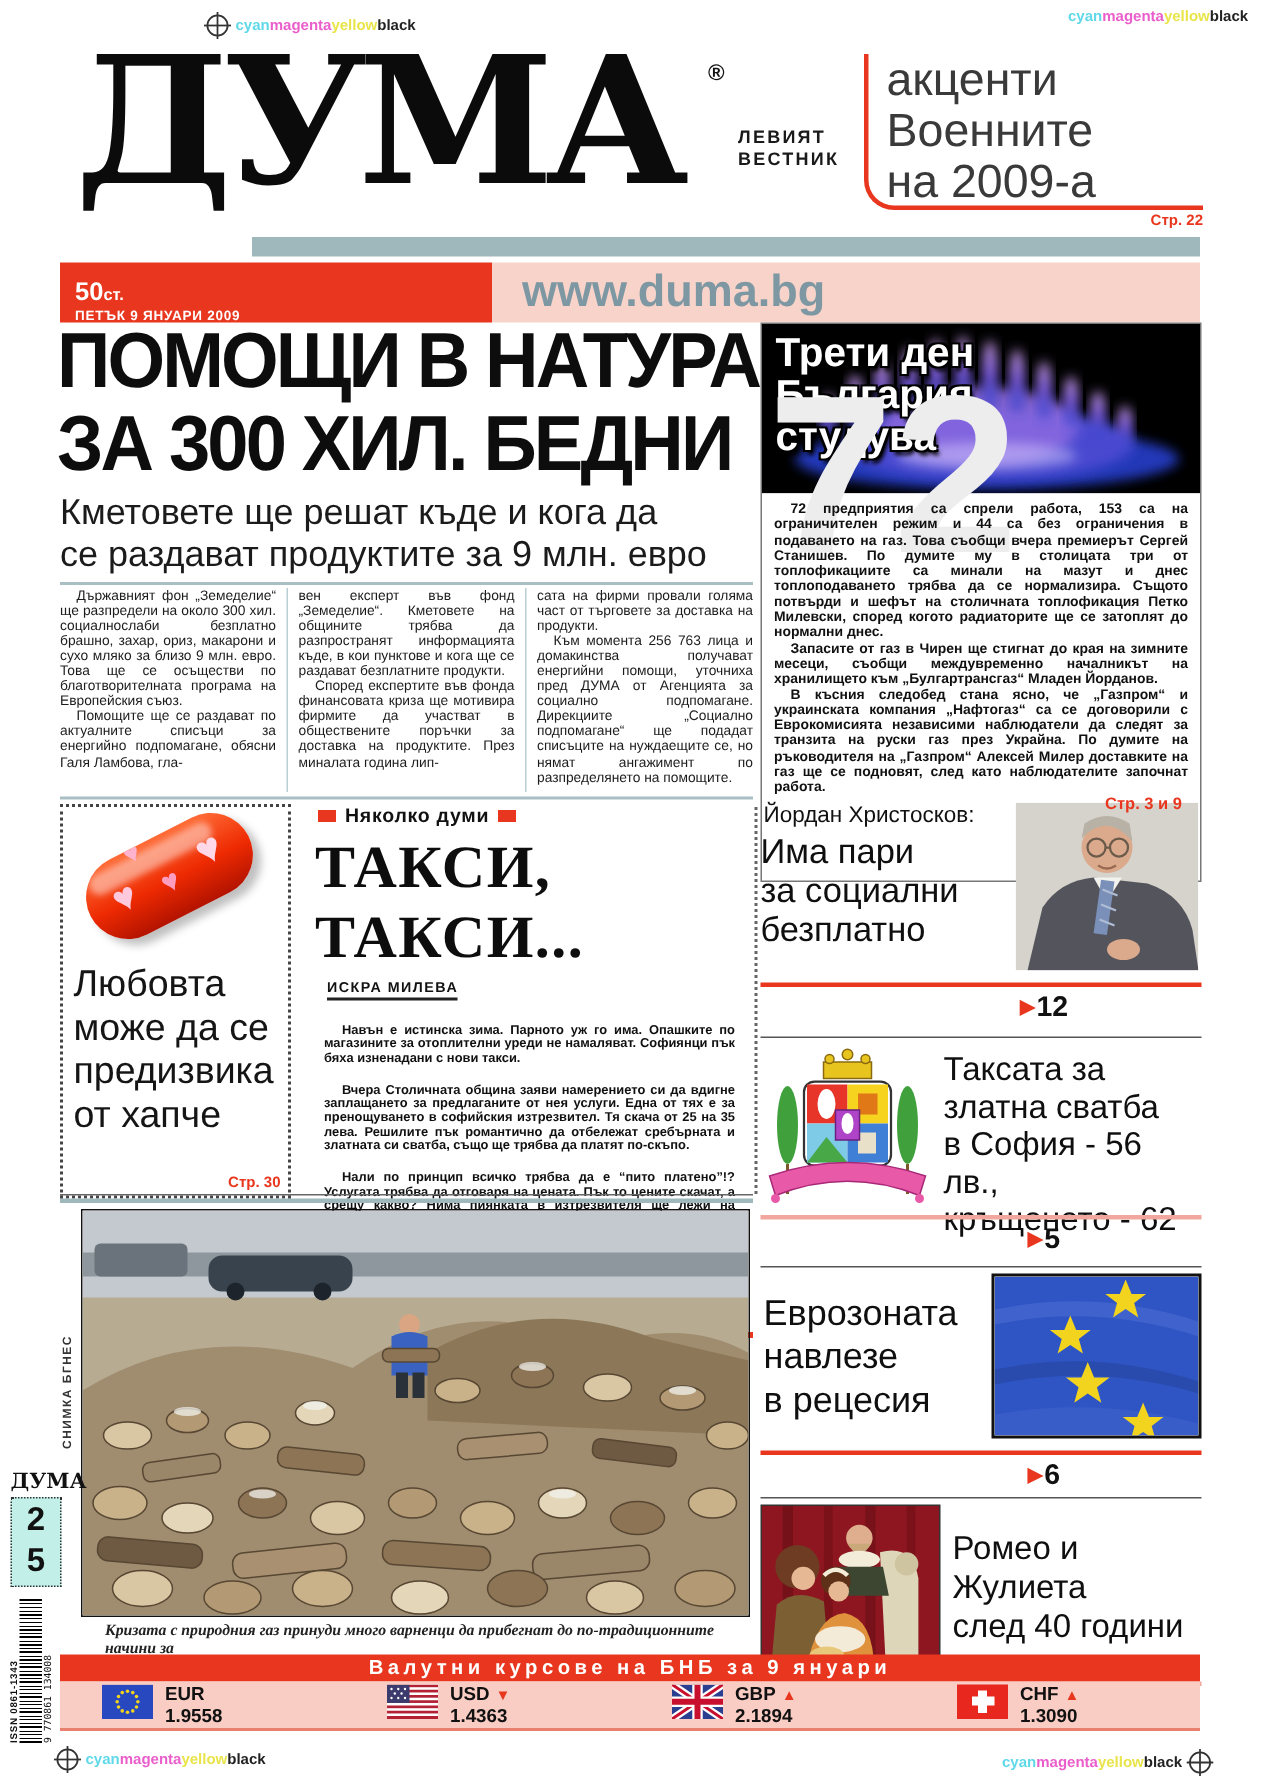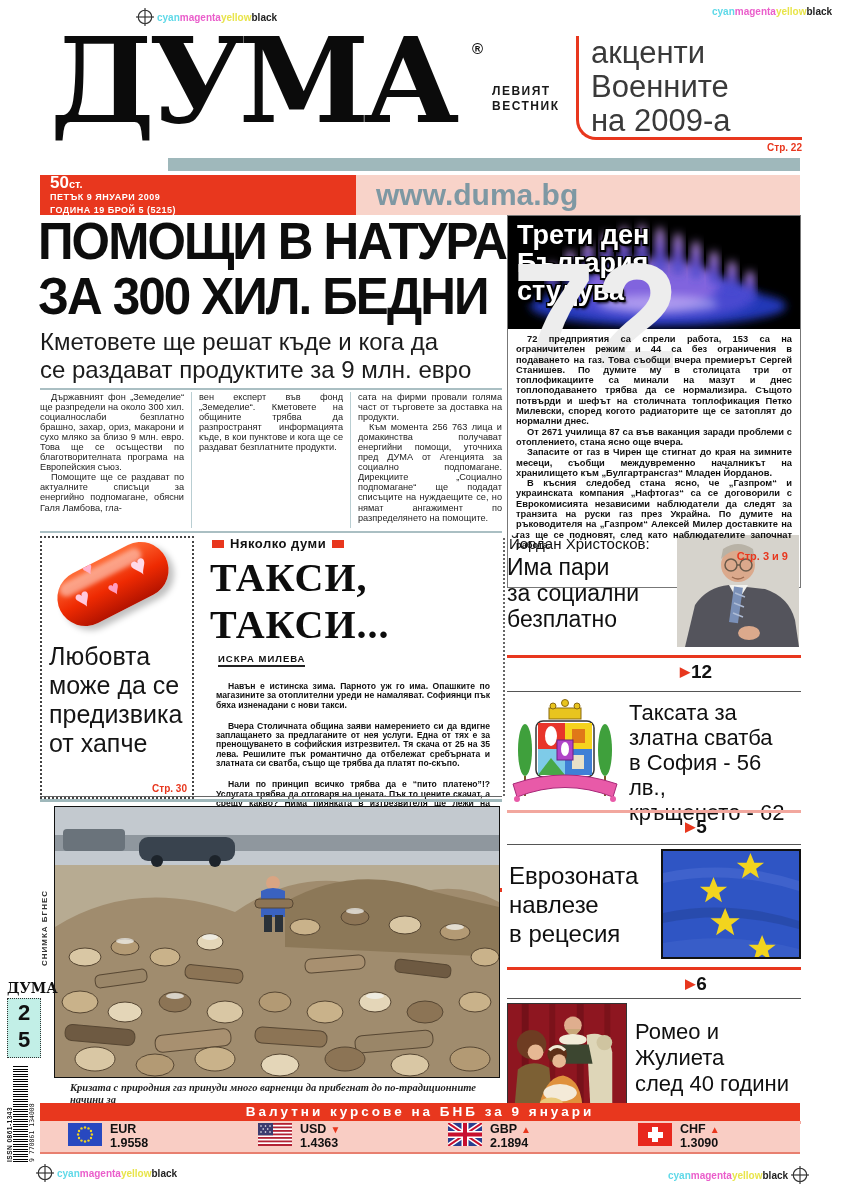--- a/index.html
+++ b/index.html
@@ -19,21 +19,21 @@
            line-height:15px;color:#1a1a1a;}
   .promo{position:absolute;left:576px;top:36px;width:226px;height:104px;
          border-left:3px solid #e8371e;border-bottom:3px solid #e8371e;border-bottom-left-radius:20px;
          padding-left:12px;box-sizing:border-box;}
   .promo .ln{font-size:31px;line-height:34px;color:#3a3a3a;}
   .promo-page{position:absolute;right:0;bottom:-16px;color:#e8371e;font-size:10px;font-weight:700;}
   .tealbar{position:absolute;left:168px;top:158px;width:632px;height:13px;background:#9fb8bb;}
 
   
   .infobar{position:absolute;left:40px;top:175px;width:760px;height:40px;display:flex;}
-  .price-box{width:316px;background:#e8371e;color:#fff;padding:2px 10px;box-sizing:border-box;line-height:11px;}
+  .price-box{width:288px;background:#e8371e;color:#fff;padding:14px 10px;box-sizing:border-box;line-height:11px;}
   .price-main{font-size:17px;font-weight:800;}
   .price-suffix{font-size:11px;font-weight:800;}
   .price-line{font-size:9px;font-weight:700;letter-spacing:.5px;margin-top:2px;}
   .site-box{flex:1;background:#f8d3c9;color:#7e98a3;font-size:30px;font-weight:800;
             line-height:40px;padding-left:20px;}
 
   
   .lead-hl{position:absolute;left:38px;top:214px;font-weight:800;font-size:52px;line-height:55px;
            letter-spacing:-2px;transform:scaleX(.95);transform-origin:left top;color:#0d0d0d;white-space:nowrap;}
   .lead-sub{position:absolute;left:40px;top:328px;font-size:24px;line-height:28px;color:#1b1b1b;}
@@ -199,20 +199,21 @@
     <div>се раздават продуктите за 9 млн. евро</div>
   </div>
   <div class="rule-teal" style="left:40px;top:388px;width:462px;"></div>
   <div class="lead-cols">
     <div class="lead-col">
       <p class="ind">Държавният фон „Земеделие“ ще разпредели на около 300 хил. социалнослаби безплатно брашно, захар, ориз, макарони и сухо мляко за близо 9 млн. евро. Това ще се осъществи по благотворителната програма на Европейския съюз.</p>
       <p class="ind">Помощите ще се раздават по актуалните списъци за енергийно подпомагане, обясни Галя Ламбова, гла-</p>
     </div>
     <div class="lead-col">
       <p>вен експерт във фонд „Земеделие“. Кметовете на общините трябва да разпространят информацията къде, в кои пунктове и кога ще се раздават безплатните продукти.</p>
+      <p class="ind">Според експертите във фонда финансовата криза ще мотивира фирмите да участват в обществените поръчки за доставка на продуктите. През миналата година лип-</p>
     </div>
     <div class="lead-col">
       <p>сата на фирми провали голяма част от търговете за доставка на продукти.</p>
       <p class="ind">Към момента 256 763 лица и домакинства получават енергийни помощи, уточниха пред ДУМА от Агенцията за социално подпомагане. Дирекциите „Социално подпомагане“ ще подадат списъците на нуждаещите се, но нямат ангажимент по разпределянето на помощите.</p>
     </div>
   </div>
   <div class="rule-teal" style="left:40px;top:531px;width:462px;"></div>
 
   <div class="cold">
     <div class="flamewrap">
@@ -247,21 +248,20 @@
       </svg>
       <div class="cold-title">
         <div>Трети ден</div>
         <div>България</div>
         <div>студува</div>
       </div>
     </div>
     <div class="cold-body">
       <div class="cold-wm">72</div>
       <p>72 предприятия са спрели работа, 153 са на ограничителен режим и 44 са без ограничения в подаването на газ. Това съобщи вчера премиерът Сергей Станишев. По думите му в столицата три от топлофикациите са минали на мазут и днес топлоподаването трябва да се нормализира. Същото потвърди и шефът на столичната топлофикация Петко Милевски, според когото радиаторите ще се затоплят до нормални днес.</p>
-      <p>От 2671 училища 87 са във ваканция заради проблеми с отоплението, стана ясно още вчера.</p>
       <p>Запасите от газ в Чирен ще стигнат до края на зимните месеци, съобщи междувременно началникът на хранилището към „Булгартрансгаз“ Младен Йорданов.</p>
       <p>В късния следобед стана ясно, че „Газпром“ и украинската компания „Нафтогаз“ са се договорили с Еврокомисията независими наблюдатели да следят за транзита на руски газ през Украйна.   По думите на ръководителя на „Газпром“ Алексей Милер доставките на газ ще се подновят, след като наблюдателите започнат работа.</p>
       <div class="cold-page">Стр. 3 и 9</div>
     </div>
   </div>
 
   <div class="pillbox">
     <div class="pill-art">
       <div class="capsule">
         <div class="shine"></div>

